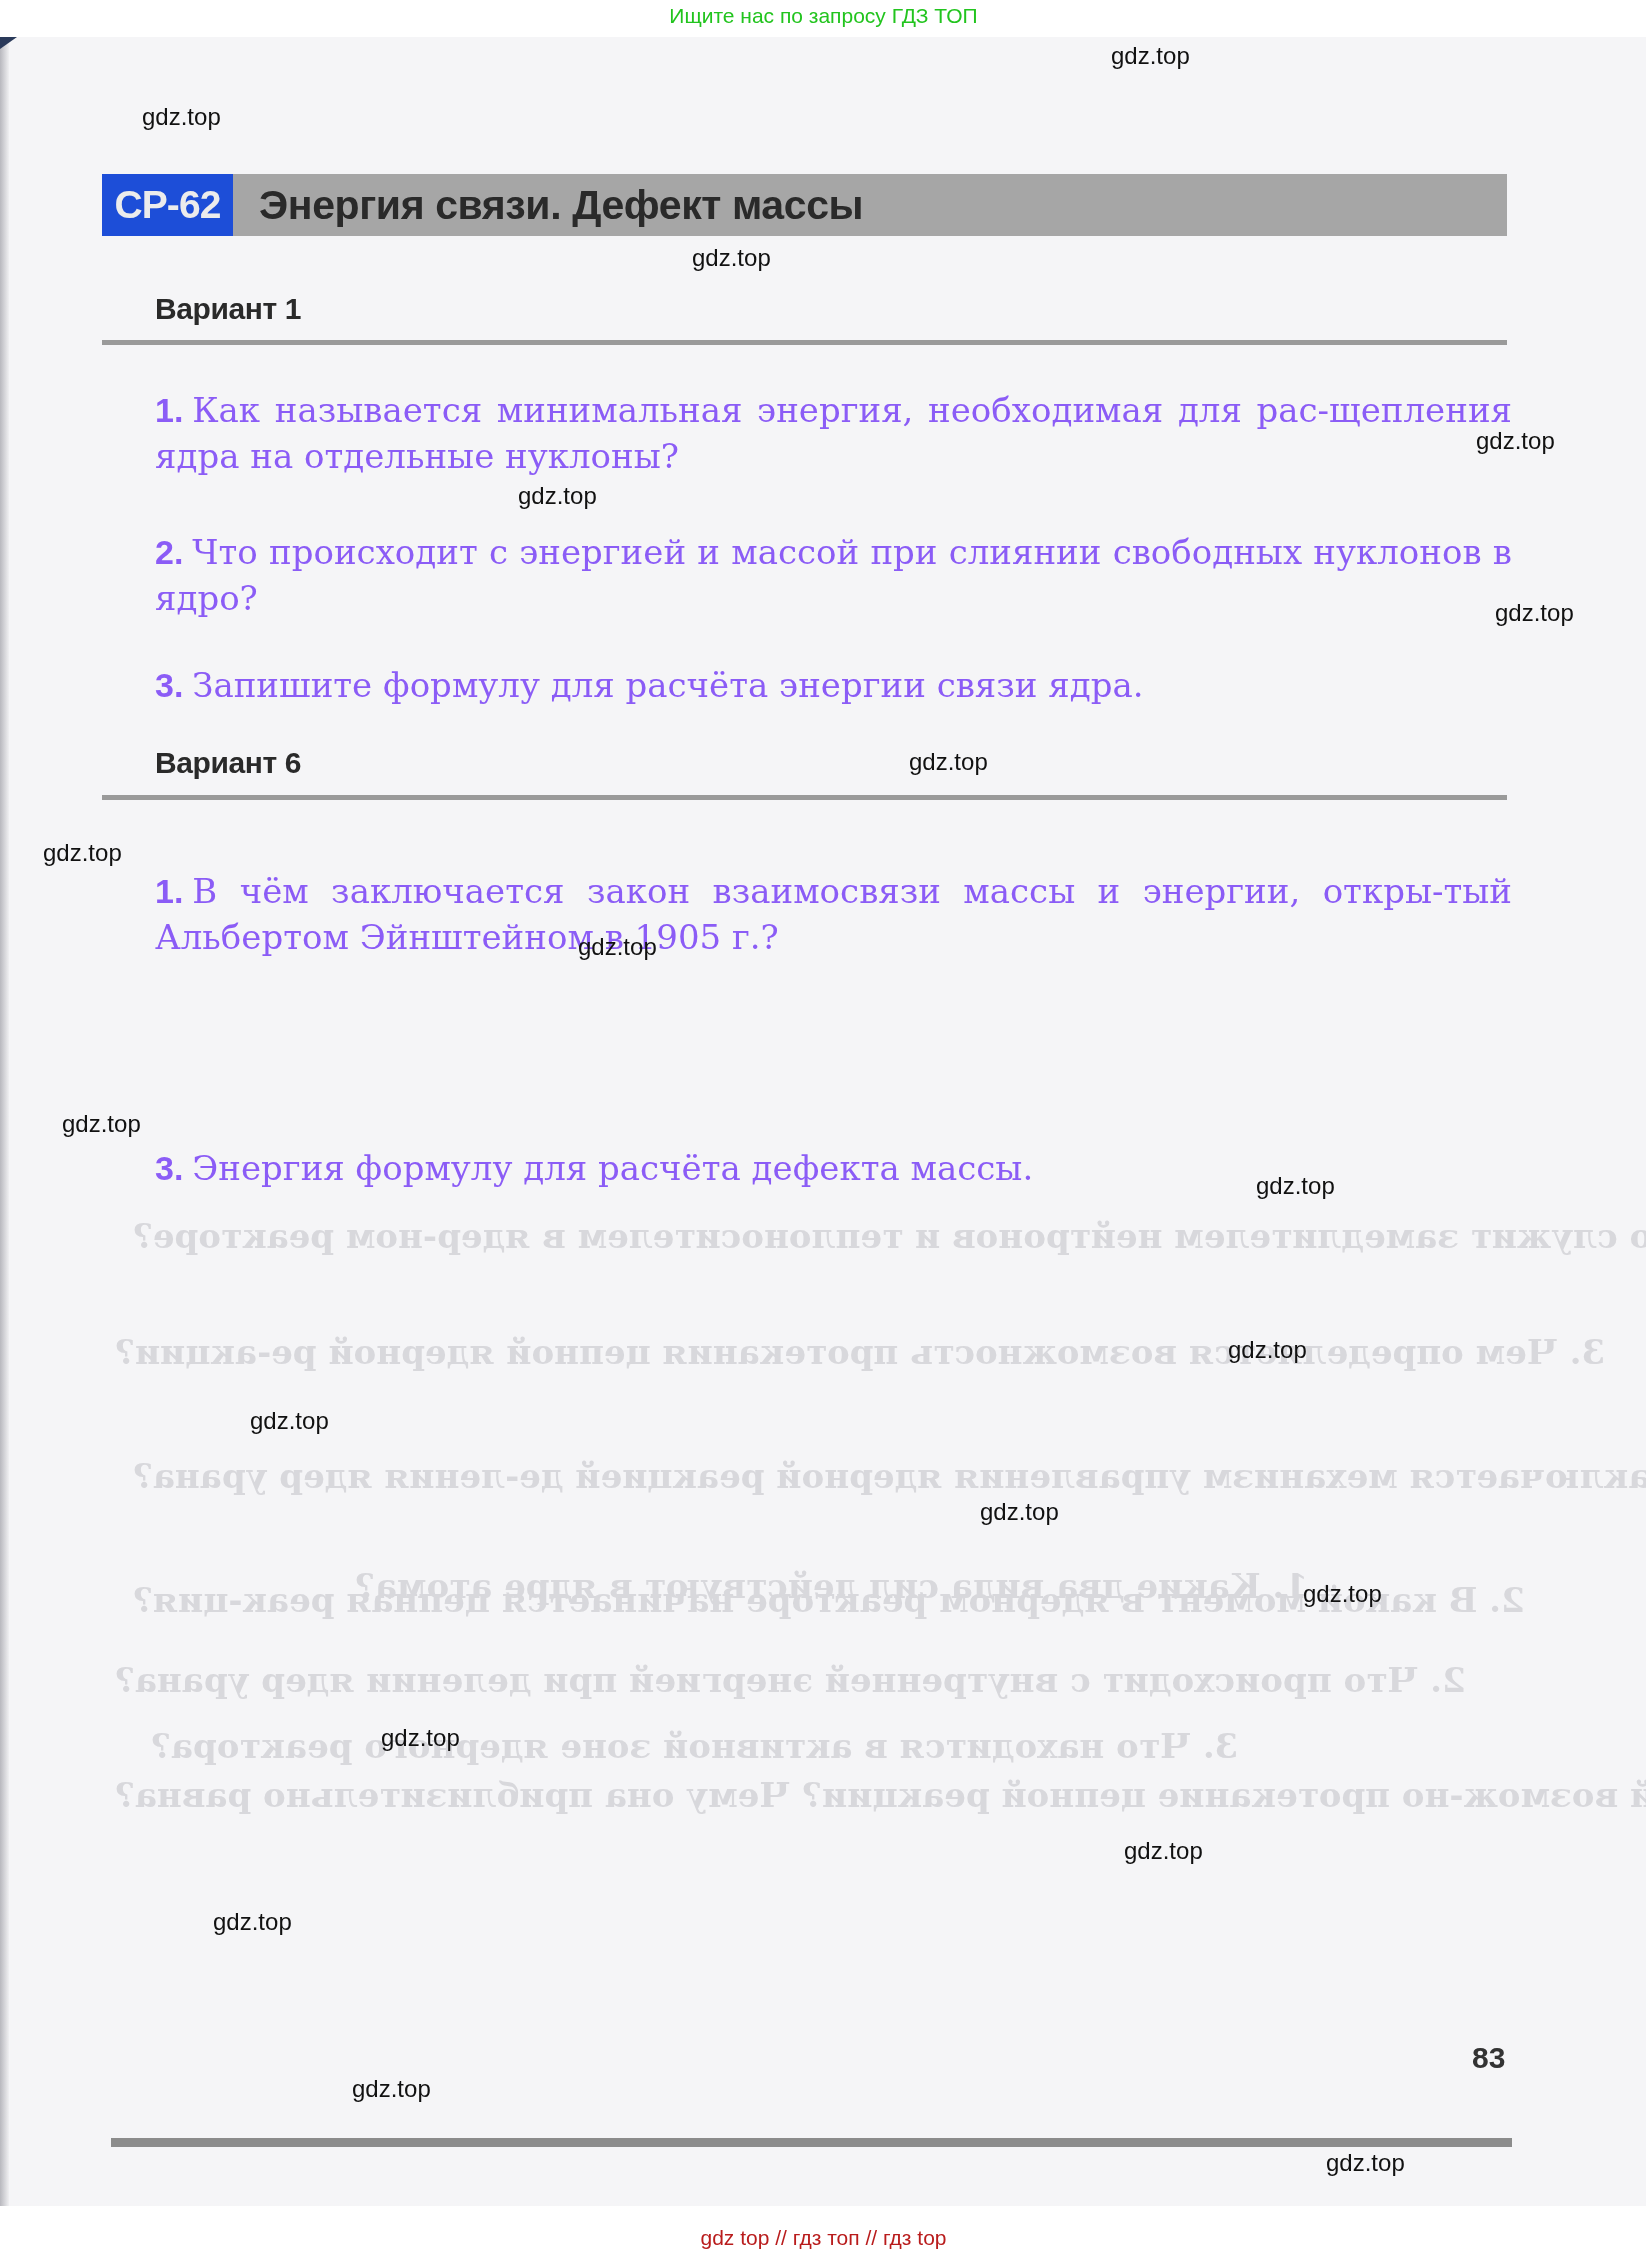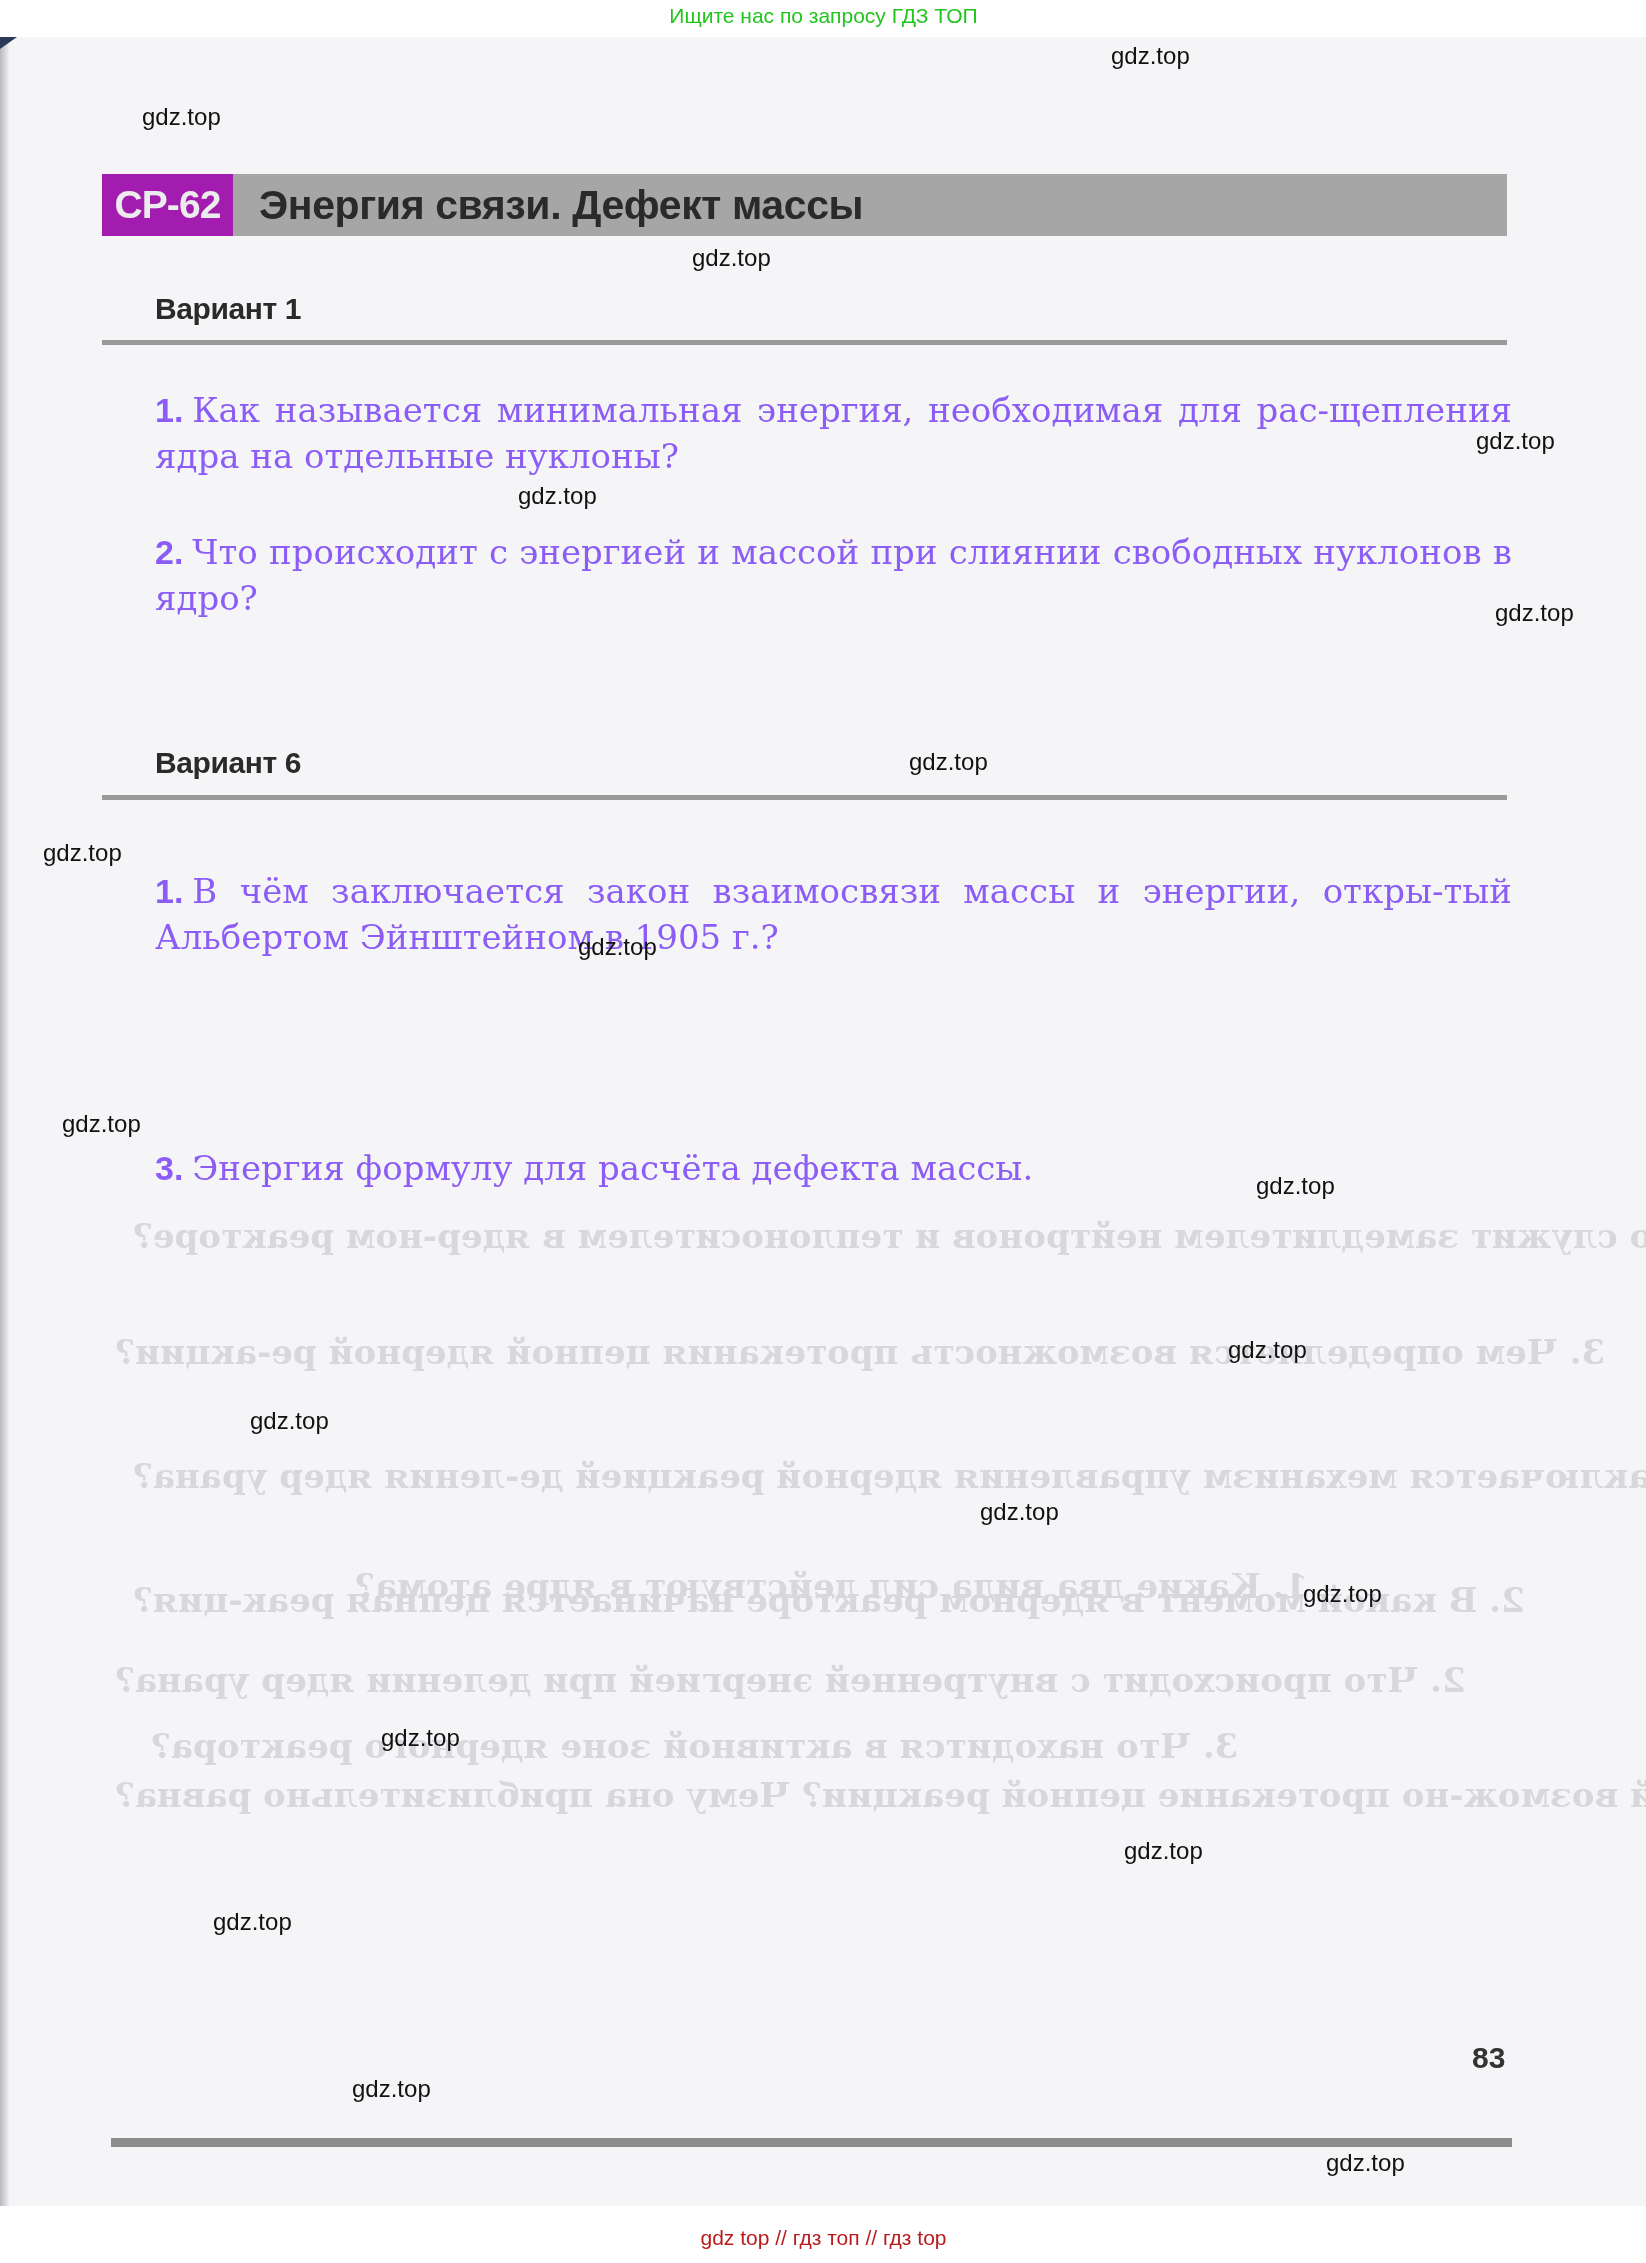--- a/index.html
+++ b/index.html
@@ -27,21 +27,21 @@
   .corner-mark {
     position: absolute; left: 0; top: 0; width: 0; height: 0;
     border-top: 12.4px solid #2a3a5a; border-right: 17.7px solid transparent;
   }
   .header-band {
     position: absolute; left: 102px; top: 137px; width: 1405px; height: 62px;
     background: #a6a6a6;
   }
   .header-code {
     position: absolute; left: 0; top: 0; height: 62px; width: 131px;
-    background: #a21caf; color: #ececec;
+    background: #1d4ed8; color: #ececec;
     font-family: "Liberation Sans", sans-serif; font-weight: bold; font-size: 39px;
     line-height: 62px; text-align: center; letter-spacing: -0.9px;
   }
   .header-title {
     position: absolute; left: 157px; top: 0; height: 62px; line-height: 62px;
     font-family: "Liberation Sans", sans-serif; font-weight: bold; font-size: 41px;
     color: #2a2a2a; letter-spacing: -0.4px;
   }
   .variant-title {
     position: absolute; font-family: "Liberation Sans", sans-serif; font-weight: bold;
@@ -109,20 +109,23 @@
 
   <div class="variant-title" style="left:155px;top:255px;">Вариант 1</div>
   <div class="rule" style="left:102px;top:303px;width:1405px;"></div>
 
   <div class="question" style="top:350px;">
     <span class="num">1.</span><span>Как называется минимальная энергия, необходимая для рас-щепления ядра на отдельные нуклоны?</span>
   </div>
   <div class="question" style="top:492px;">
     <span class="num">2.</span><span>Что происходит с энергией и массой при слиянии свободных нуклонов в ядро?</span>
   </div>
+  <div class="question" style="top:625px;">
+    <span class="num">3.</span><span>Запишите формулу для расчёта энергии связи ядра.</span>
+  </div>
 
   <div class="variant-title" style="left:155px;top:709px;">Вариант 6</div>
   <div class="rule" style="left:102px;top:758px;width:1405px;"></div>
 
   <div class="question" style="top:802px;margin-top:29px;">
     <span class="num">1.</span><span>В чём заключается закон взаимосвязи массы и энергии, откры-тый Альбертом Эйнштейном в 1905 г.?</span>
   </div>
   <div class="question" style="top:1108px;">
     <span class="num">3.</span><span>Энергия формулу для расчёта дефекта массы.</span>
   </div>

